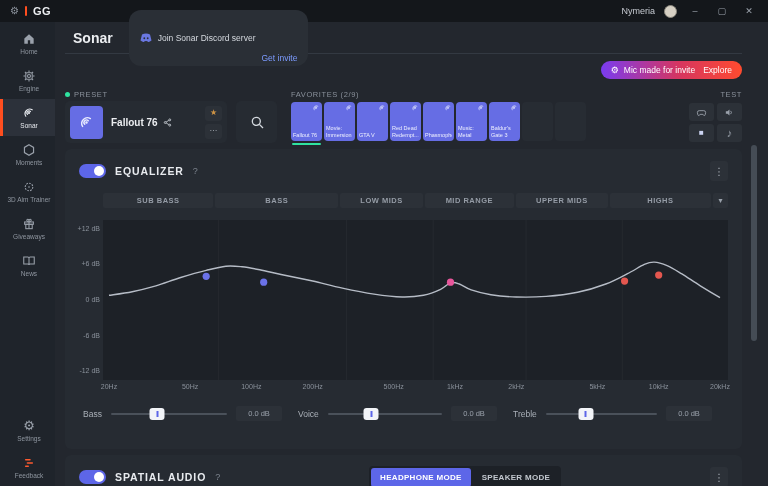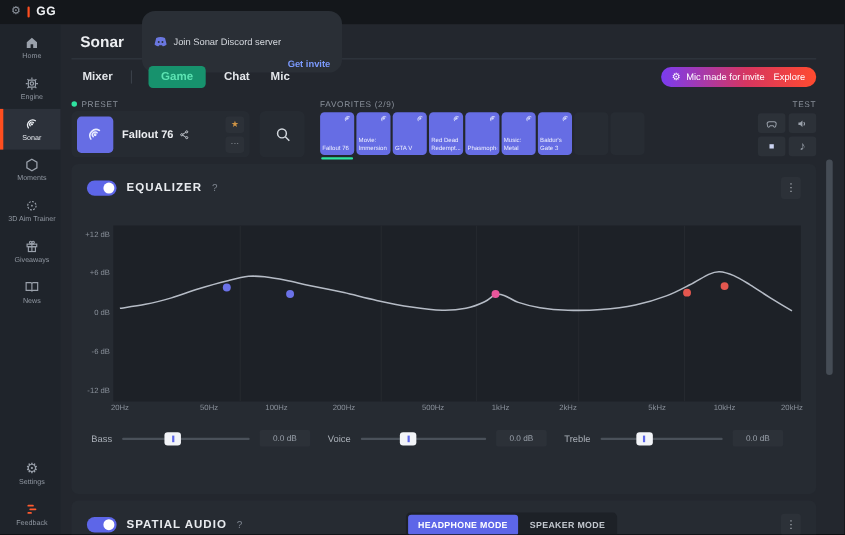--- a/index.html
+++ b/index.html
@@ -29,21 +29,21 @@
   .side-item.feedback .icn{color:#ff5a2f;}
   .side-spacer{flex:1;}
   
   .main{flex:1;padding:0 26px 0 10px;min-width:0;}
   .page-header{display:flex;align-items:center;gap:16px;height:32px;padding-left:8px;border-bottom:1px solid #333942;}
   .page-title{font-size:14px;font-weight:bold;color:#eceef1;}
   .discord-pill{display:flex;align-items:center;gap:6px;background:#2a2f36;border-radius:12px;
     padding:3px 11px;font-size:8.5px;color:#d5d9df;}
   .discord-icn{color:#6a77e0;display:flex;}
   .discord-icn svg{width:12px;height:10px;}
-  .discord-link{color:#7c9bff;font-weight:bold;margin-top:40px;}
+  .discord-link{color:#7c9bff;font-weight:normal;margin-top:40px;}
   .tabs-row{display:flex;align-items:center;gap:15px;height:30px;padding-left:8px;margin-top:1px;}
   .tab{font-size:10.5px;font-weight:bold;color:#e3e6ea;padding:4px 2px;}
   .tab.active{background:#17926d;color:#5ce3b2;padding:4px 11px;border-radius:4px;}
   .tab-sep{width:1px;height:12px;background:#3a4049;}
   .promo-pill{margin-left:auto;display:flex;align-items:center;gap:5px;border-radius:11px;padding:4px 10px;
     background:linear-gradient(90deg,#7a3cf0,#d63560 55%,#ff4b2f);font-size:8.5px;color:#fff;}
   .promo-gear{font-size:9px;line-height:1;}
   .promo-cta{font-weight:normal;margin-left:3px;}
   
   .preset-row{display:flex;margin-top:3px;align-items:flex-start;}
@@ -118,20 +118,27 @@
   .scroll-thumb{position:absolute;right:11px;top:123px;width:6px;height:196px;background:#454c55;border-radius:3px;}
 </style>
 </head>
 <body>
 
 <div class="window">
   <div class="titlebar">
     <span class="logo-glyph">⚙</span>
     <span class="logo-sep"></span>
     <span class="logo-text">GG</span>
+    <div class="tb-right">
+      <span class="tb-user">Nymeria</span>
+      <span class="avatar"></span>
+      <button class="tb-btn">–</button>
+      <button class="tb-btn">▢</button>
+      <button class="tb-btn">✕</button>
+    </div>
   </div>
 
   <div class="shell">
     <nav class="sidebar" id="sidebar">
         <div class="side-item">
           <span class="icn">
             <svg viewBox="0 0 24 24" fill="currentColor">
               <path d="M4 11 12 4l8 7v9h-6v-6h-4v6H4z"></path>
             </svg>
           </span>
@@ -221,27 +228,20 @@
                 <circle cx="8.6" cy="10.5" r="1.8" fill="#2a2f36"></circle>
                 <circle cx="15.4" cy="10.5" r="1.8" fill="#2a2f36"></circle>
               </svg>
           </span>
           <span>Join Sonar Discord server</span>
           <span class="discord-link">Get invite</span>
         </div>
       </div>
 
       <div class="tabs-row">
-        <span id="tabs-list" style="display:flex;align-items:center;gap:15px;">
-            <span class="tab">Mixer</span>
-            <span class="tab-sep"></span>
-            <span class="tab active">Game</span>
-            <span class="tab">Chat</span>
-            <span class="tab">Mic</span>
-          </span>
         <div class="promo-pill">
           <span class="promo-gear">⚙</span>
           <span>Mic made for invite</span>
           <span class="promo-cta">Explore</span>
         </div>
       </div>
 
       <div class="preset-row">
         <div>
           <div class="sec-label">
@@ -394,20 +394,29 @@
         </div>
       </div>
 
       <section class="card eq-card">
         <div class="card-header">
           <button class="toggle"></button>
           <span class="card-title">EQUALIZER</span>
           <span class="help">?</span>
           <button class="kebab">⋮</button>
         </div>
+        <div class="band-row" id="band-row">
+            <div class="band-chip" style="flex-grow: 1.8; flex-basis: 0px;">SUB BASS</div>
+            <div class="band-chip" style="flex-grow: 2; flex-basis: 0px;">BASS</div>
+            <div class="band-chip" style="flex-grow: 1.35; flex-basis: 0px;">LOW MIDS</div>
+            <div class="band-chip" style="flex-grow: 1.45; flex-basis: 0px;">MID RANGE</div>
+            <div class="band-chip" style="flex-grow: 1.5; flex-basis: 0px;">UPPER MIDS</div>
+            <div class="band-chip" style="flex-grow: 1.65; flex-basis: 0px;">HIGHS</div>
+            <button class="band-caret">▾</button>
+          </div>
         <div class="plot" id="plot"><span class="ylab" style="top: 4.88889px;">+12 dB</span><span class="ylab" style="top: 40.4444px;">+6 dB</span><span class="ylab" style="top: 76px;">0 dB</span><span class="ylab" style="top: 111.556px;">-6 dB</span><span class="ylab" style="top: 147.111px;">-12 dB</span><svg viewBox="0 0 625 160" width="100%" height="100%">
               <line x1="115.38461538461537" x2="115.38461538461537" y1="0" y2="160" stroke="#ffffff" stroke-opacity="0.04"></line>
               <line x1="243.58974358974353" x2="243.58974358974353" y1="0" y2="160" stroke="#ffffff" stroke-opacity="0.04"></line>
               <line x1="330.1282051282051" x2="330.1282051282051" y1="0" y2="160" stroke="#ffffff" stroke-opacity="0.04"></line>
               <line x1="423.07692307692304" x2="423.07692307692304" y1="0" y2="160" stroke="#ffffff" stroke-opacity="0.04"></line>
               <line x1="519.2307692307693" x2="519.2307692307693" y1="0" y2="160" stroke="#ffffff" stroke-opacity="0.04"></line>
               <path d="M6.0 75.3 C9.9 74.7 21.4 73.3 29.2 71.7 C37.0 70.1 44.8 68.1 52.9 65.8 C61.0 63.4 69.4 60.0 77.7 57.5 C86.1 54.9 95.6 52.2 103.2 50.4 C110.7 48.5 116.9 46.8 122.9 46.2 C128.9 45.6 133.4 46.2 139.0 46.8 C144.7 47.4 150.3 48.5 156.8 49.8 C163.3 51.1 169.3 52.6 178.1 54.5 C186.9 56.4 199.4 58.8 209.7 61.0 C219.9 63.3 229.2 66.0 239.4 68.1 C249.6 70.3 261.0 72.6 271.0 74.1 C280.9 75.6 290.9 76.8 299.1 77.0 C307.4 77.2 314.1 76.5 320.5 75.3 C326.9 74.0 333.1 71.4 337.6 69.3 C342.2 67.3 344.4 63.7 347.5 62.8 C350.6 61.9 352.9 62.8 356.3 64.0 C359.8 65.2 362.9 68.1 368.2 69.9 C373.4 71.7 380.4 73.5 387.9 74.7 C395.4 75.9 404.1 76.7 413.3 77.0 C422.5 77.3 432.9 77.2 443.1 76.4 C453.3 75.7 464.7 74.4 474.6 72.3 C484.6 70.2 494.6 67.1 502.8 64.0 C511.1 60.9 517.7 57.2 524.1 53.9 C530.6 50.7 536.8 46.4 541.3 44.4 C545.8 42.5 547.4 41.9 551.2 42.1 C555.0 42.3 559.5 43.7 564.1 45.6 C568.7 47.6 573.4 50.6 578.9 53.9 C584.4 57.3 590.9 61.8 597.3 65.8 C603.6 69.7 613.7 75.7 617.0 77.6" fill="none" stroke="#b6bcc6" stroke-width="1.4"></path>
               <circle cx="103.17369554457123" cy="56.2962962962963" r="3.6" fill="#6b72e8"></circle>
               <circle cx="160.7190177017881" cy="62.22222222222222" r="3.6" fill="#6b72e8"></circle>
               <circle cx="347.4865984935978" cy="62.22222222222222" r="3.6" fill="#e8569b"></circle>

